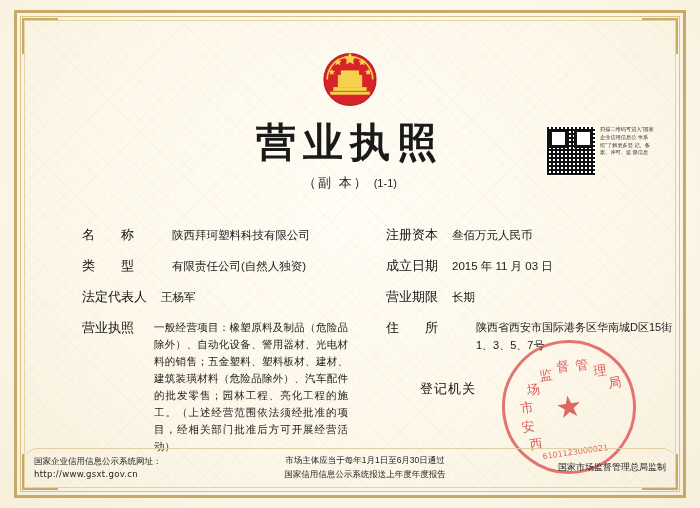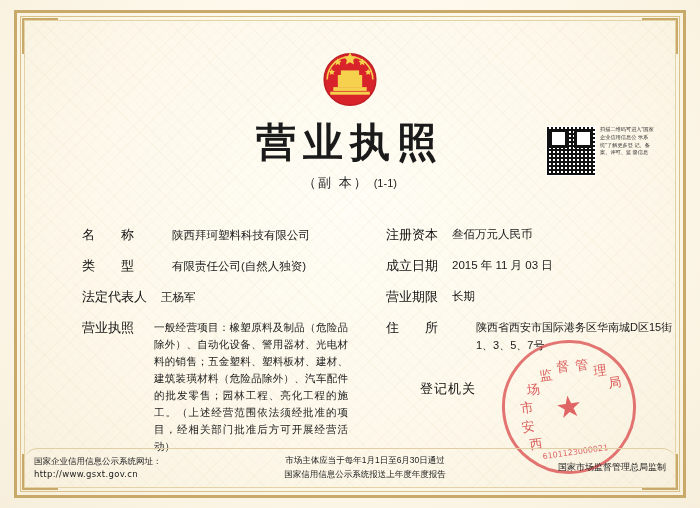--- a/index.html
+++ b/index.html
@@ -172,21 +172,21 @@
     display: flex;
     flex-direction: row;
     align-items: flex-end;
     padding-left: 82px;
     box-sizing: border-box;
   }
   .col-right {
     flex: 1;
     display: flex;
     flex-direction: row;
-    align-items: flex-start;
+    align-items: flex-end;
     padding-left: 38px;
     box-sizing: border-box;
   }
   .lbl {
     font-size: 13px;
     color: #111;
     letter-spacing: 0px;
     white-space: nowrap;
     flex: none;
     font-weight: 500;

